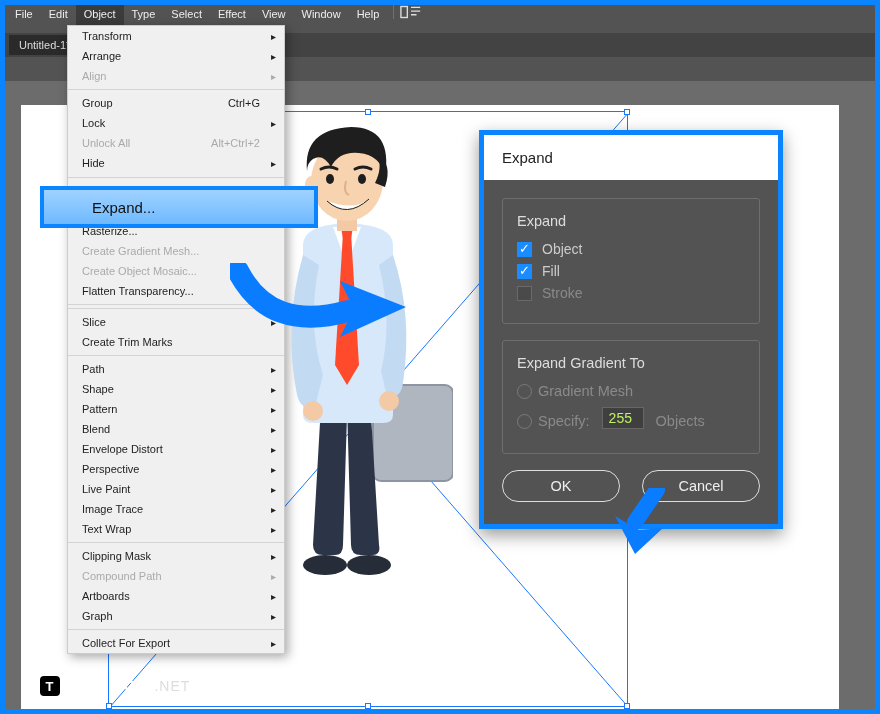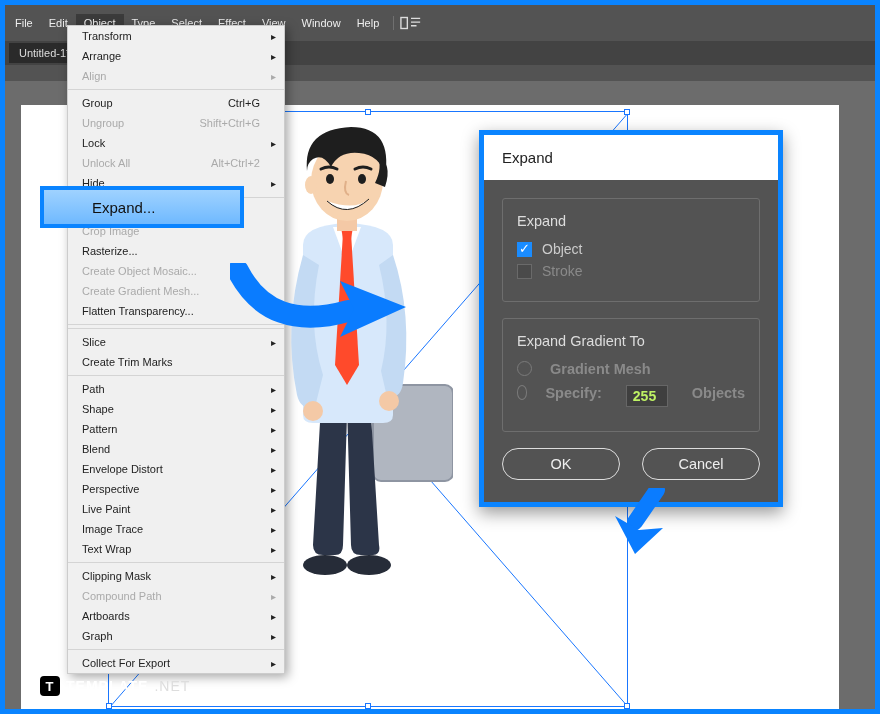--- a/index.html
+++ b/index.html
@@ -1,18 +1,18 @@
 <!DOCTYPE html>
 <html><head>
 <meta charset="utf-8">
 <style>
   * { box-sizing: border-box; margin: 0; padding: 0; font-family: "Segoe UI", Tahoma, sans-serif; }
   body { background: #0a84ff; width: 880px; height: 714px; position: relative; overflow: hidden; }
   .frame { position: absolute; top: 5px; left: 5px; right: 5px; bottom: 5px; background: #535353; }
-  .menubar { height: 36px; background: #535353; display: flex; align-items: center; padding-left: 2px; gap: 0; color: #eee; font-size: 11px; }
+  .menubar { height: 28px; background: #535353; display: flex; padding-left: 2px; gap: 0; color: #eee; font-size: 11px; }
   .menubar .mitem { padding: 3px 8px; cursor: default; }
   .menubar .mitem.active { background: #3b3b3b; }
   .menubar .sep { width: 1px; height: 14px; background: #707070; margin: 0 6px; }
   .menubar .picon { width: 22px; height: 14px; display: flex; justify-content: center; align-items: center; }
   .tabstrip { height: 24px; background: #434343; display: flex; align-items: center; padding-left: 4px; color: #ddd; font-size: 11px; }
   .tabstrip .tab { background: #2a2a2a; padding: 4px 10px; }
   .control-strip { height: 32px; background: #535353; }
   .canvas-area { position: absolute; top: 76px; left: 0; right: 0; bottom: 0; background: #6c6c6c; }
   .artboard { position: absolute; top: 24px; left: 16px; width: 818px; bottom: 0; background: #fff; }
   
@@ -25,37 +25,37 @@
   .diag { position:absolute; pointer-events:none; }
   .diag line { stroke:#1976ff; stroke-width:1; }
   
   .dropdown { position: absolute; top: 20px; left: 62px; width: 218px; background: #f0f0f0; border: 1px solid #ccc; box-shadow: 3px 3px 10px rgba(0,0,0,.35); font-size: 11px; color: #222; }
   .dropdown .row { display: flex; align-items: center; padding: 4px 24px 4px 14px; position: relative; }
   .dropdown .row.dim { color: #aaa; }
   .dropdown .row .sc { margin-left: auto; color: inherit; }
   .dropdown .row .chev { position: absolute; right: 8px; font-size: 10px; }
   .dropdown .divider { height: 1px; background: #d4d4d4; margin: 3px 0; }
   
-  .expand-highlight { position: absolute; top: 181px; left: 35px; width: 204px; height: 42px; border: 4px solid #0a84ff; background: linear-gradient(#9fd2ff,#6fb9ff); display:flex; align-items:center; padding-left:48px; font-size:15px; color:#111; font-weight:500; z-index:20;}
+  .expand-highlight { position: absolute; top: 181px; left: 35px; width: 278px; height: 42px; border: 4px solid #0a84ff; background: linear-gradient(#9fd2ff,#6fb9ff); display:flex; align-items:center; padding-left:48px; font-size:15px; color:#111; font-weight:500; z-index:20;}
   
   .bigarrow1 { position:absolute; top:258px; left:225px; z-index:15; }
   .bigarrow2 { position:absolute; top:483px; left:608px; z-index:50; }
   
   .dialog-wrap { position:absolute; top:125px; left:474px; width:304px; border:5px solid #0a84ff; z-index:30; box-shadow:0 6px 16px rgba(0,0,0,.4); }
   .dialog-title { background:#fff; padding:14px 18px; font-size:15px; color:#222; }
   .dialog-body { background:#535353; padding:18px 18px 22px 18px; color:#ccc; font-size:14px; }
   .group { border:1px solid #6e6e6e; border-radius:3px; padding:14px 14px 16px 14px; margin-bottom:16px; }
   .group .glabel { font-size:14.5px; margin-bottom:12px; color:#ddd; }
   .chk { display:flex; align-items:center; gap:10px; margin:6px 0; font-size:14px; }
   .chk .box { width:15px; height:15px; border:1px solid #999; background:#4a4a4a; position:relative; }
   .chk .box.on { background:#1a8cff; border-color:#1a8cff; }
   .chk .box.on::after { content:"✓"; color:#fff; position:absolute; top:-2px; left:1px; font-size:13px; }
   .chk.dim { color:#8a8a8a; }
   .chk.dim .box { border-color:#6a6a6a; }
-  .rad { display:flex; align-items:flex-start; gap:18px; margin:8px 0; color:#8a8a8a; font-size:14.5px;font-weight:bold; }
+  .rad { display:flex; align-items:flex-end; gap:6px; margin:8px 0; color:#8a8a8a; font-size:14.5px; }
   .rad .circle { width:15px; height:15px; border:1.5px solid #7a7a7a; border-radius:50%; }
   .rad .num { display:inline-block; min-width:42px; background:#3f3f3f; border:1px solid #666; padding:2px 6px; color:#bef264; font-size:14px; margin:0 6px; }
   .btnrow { display:flex; gap:22px; justify-content:center; margin-top:2px; }
   .dlgbtn { flex:1; border:1.5px solid #ddd; border-radius:20px; padding:7px 0; text-align:center; color:#eee; font-size:14.5px; background:transparent; }
   .watermark { position:absolute; left:40px; bottom:18px; z-index:60; display:flex; align-items:center; gap:6px; color:#fff; font-size:14px; letter-spacing:1px; font-weight:600; }
   .watermark .wicon { width:20px; height:20px; background:#000; border-radius:4px; display:flex; align-items:center; justify-content:center; color:#fff; font-weight:bold; font-size:13px; }
   .watermark .net { font-weight:400; color:#ddd; }
   
   .character-svg { position:absolute; left:238px; top:110px; z-index:10; }
   .pick-icon svg { width:22px; height:14px; }
@@ -164,24 +164,20 @@
       </div>
     <div class="row dim">
         <span>Align</span>
         <span class="chev">▸</span>
       </div>
     <div class="divider"></div>
     <div class="row">
         <span>Group</span>
         <span class="sc">Ctrl+G</span>
       </div>
-    <div class="row dim">
-        <span>Ungroup</span>
-        <span class="sc">Shift+Ctrl+G</span>
-      </div>
     <div class="row">
         <span>Lock</span>
         <span class="chev">▸</span>
       </div>
     <div class="row dim">
         <span>Unlock All</span>
         <span class="sc">Alt+Ctrl+2</span>
       </div>
     <div class="row">
         <span>Hide</span>
@@ -192,24 +188,24 @@
     <div class="row dim">
         <span>Expand Appearance</span>
       </div>
     <div class="row dim">
         <span>Crop Image</span>
       </div>
     <div class="row">
         <span>Rasterize...</span>
       </div>
     <div class="row dim">
+        <span>Create Gradient Mesh...</span>
+      </div>
+    <div class="row dim">
         <span>Create Object Mosaic...</span>
-      </div>
-    <div class="row dim">
-        <span>Create Gradient Mesh...</span>
       </div>
     <div class="row">
         <span>Flatten Transparency...</span>
       </div>
     <div class="divider"></div>
     <div class="divider"></div>
     <div class="row">
         <span>Slice</span>
         <span class="chev">▸</span>
       </div>
@@ -288,20 +284,24 @@
 
   <div class="dialog-wrap">
     <div class="dialog-title">Expand</div>
     <div class="dialog-body">
       <div class="group">
         <div class="glabel">Expand</div>
         <div class="chk">
           <span class="box on"></span>
           <span>Object</span>
         </div>
+        <div class="chk">
+          <span class="box on"></span>
+          <span>Fill</span>
+        </div>
         <div class="chk dim">
           <span class="box"></span>
           <span>Stroke</span>
         </div>
       </div>
       <div class="group">
         <div class="glabel">Expand Gradient To</div>
         <div class="rad">
           <span class="circle"></span>
           <span>Gradient Mesh</span>

